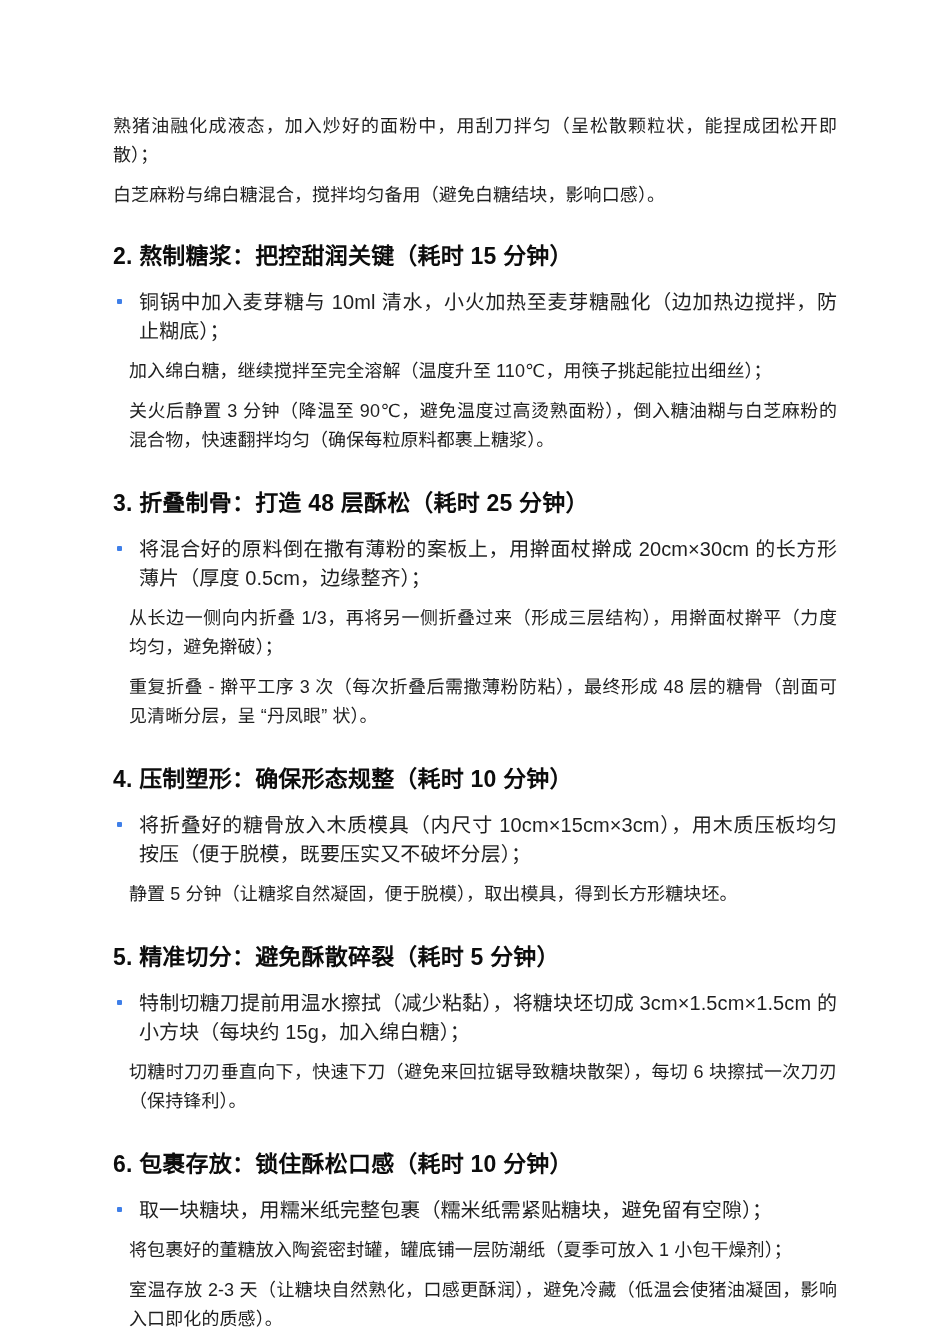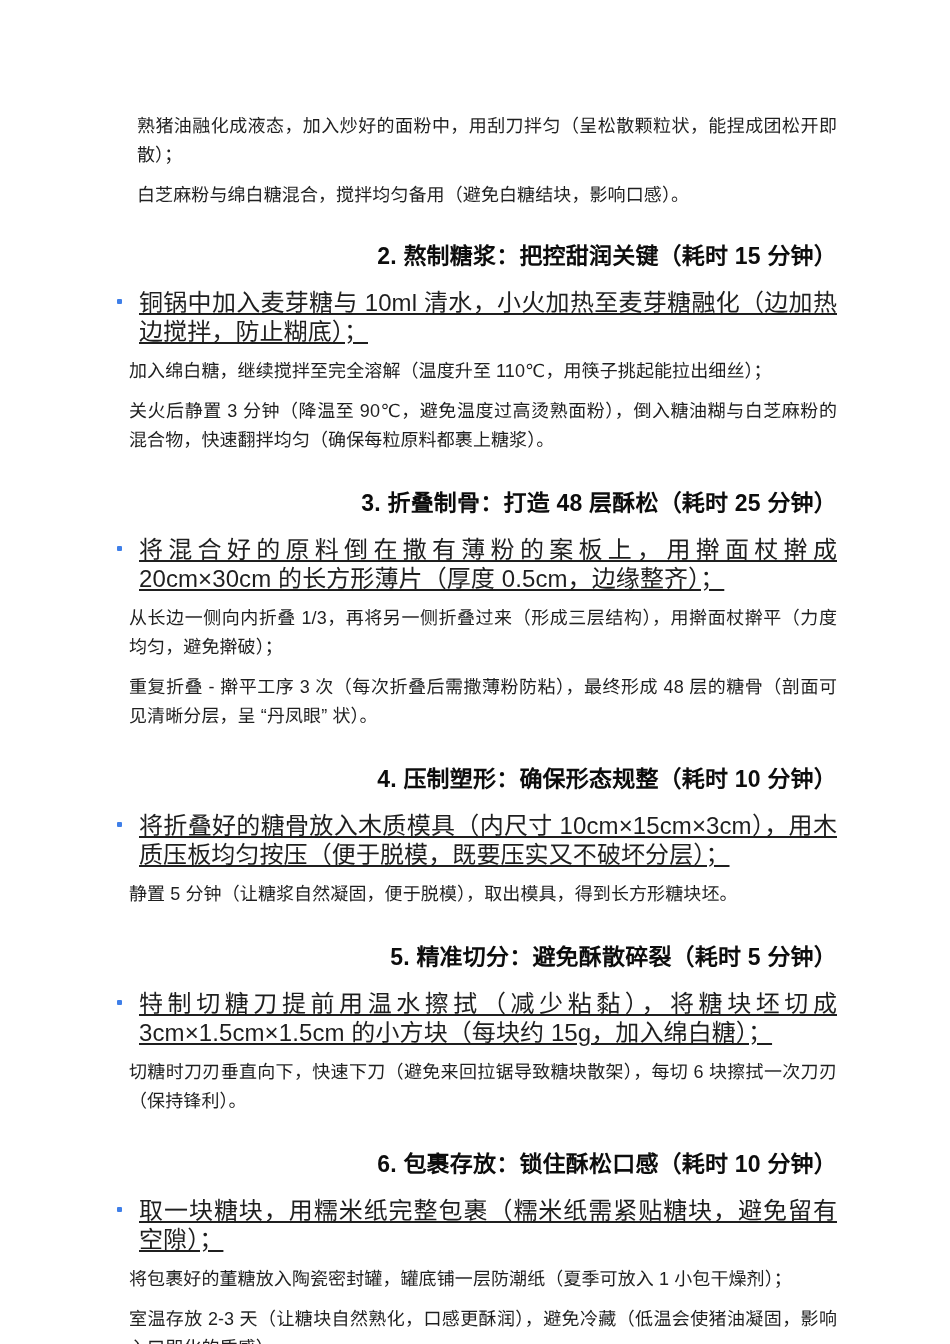--- a/index.html
+++ b/index.html
@@ -33,45 +33,43 @@
     line-height: 29px;
     color: #1f1f1f;
     margin: 0 0 11px 0;
     text-align: justify;
     letter-spacing: 0.1px;
     word-break: break-word;
   }
   .para:last-child { margin-bottom: 0; }
 
   
-  .intro .para { margin-bottom: 11px; margin-left: 24px; }
+  .intro .para { margin-bottom: 11px; }
 
   
   .section-heading {
     font-size: 23px;
     line-height: 30px;
     font-weight: bold;
     color: #0d0d0d;
     margin: 33px 0 17px 0;
     letter-spacing: 0.2px;
-    text-align: right;
   }
 
   
   .bullet-item {
     position: relative;
     padding-left: 26px;
-    font-size: 24px;
+    font-size: 20px;
     line-height: 29px;
     color: #1f1f1f;
     margin: 0 0 11px 0;
     text-align: justify;
     letter-spacing: 0.1px;
     word-break: break-word;
-    text-decoration: underline;
   }
   .bullet-marker {
     position: absolute;
     left: 4px;
     top: 11px;
     width: 5px;
     height: 5px;
     background: #3f7fe8;
     border-radius: 1px;
   }

